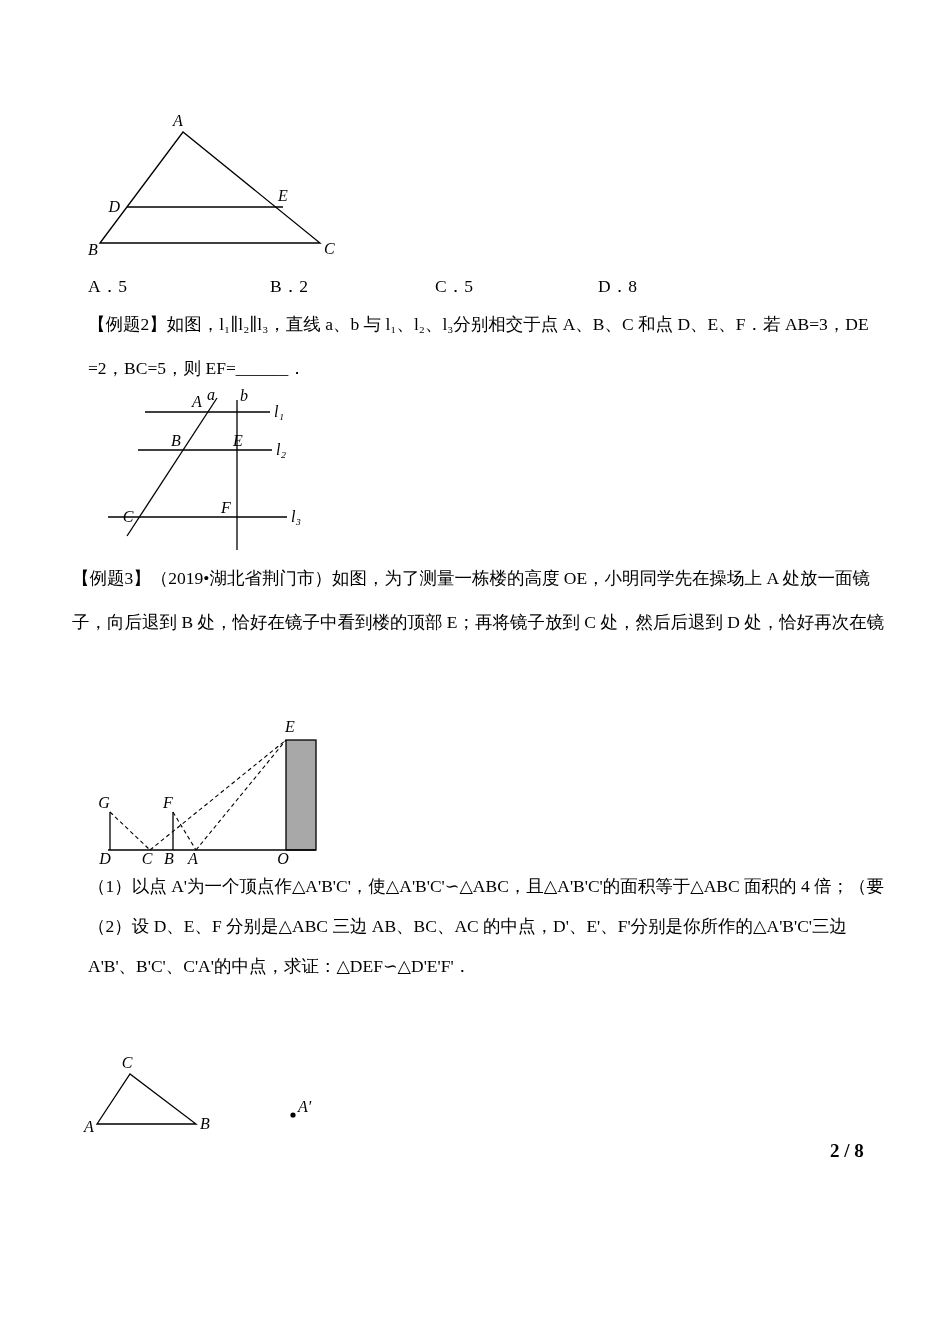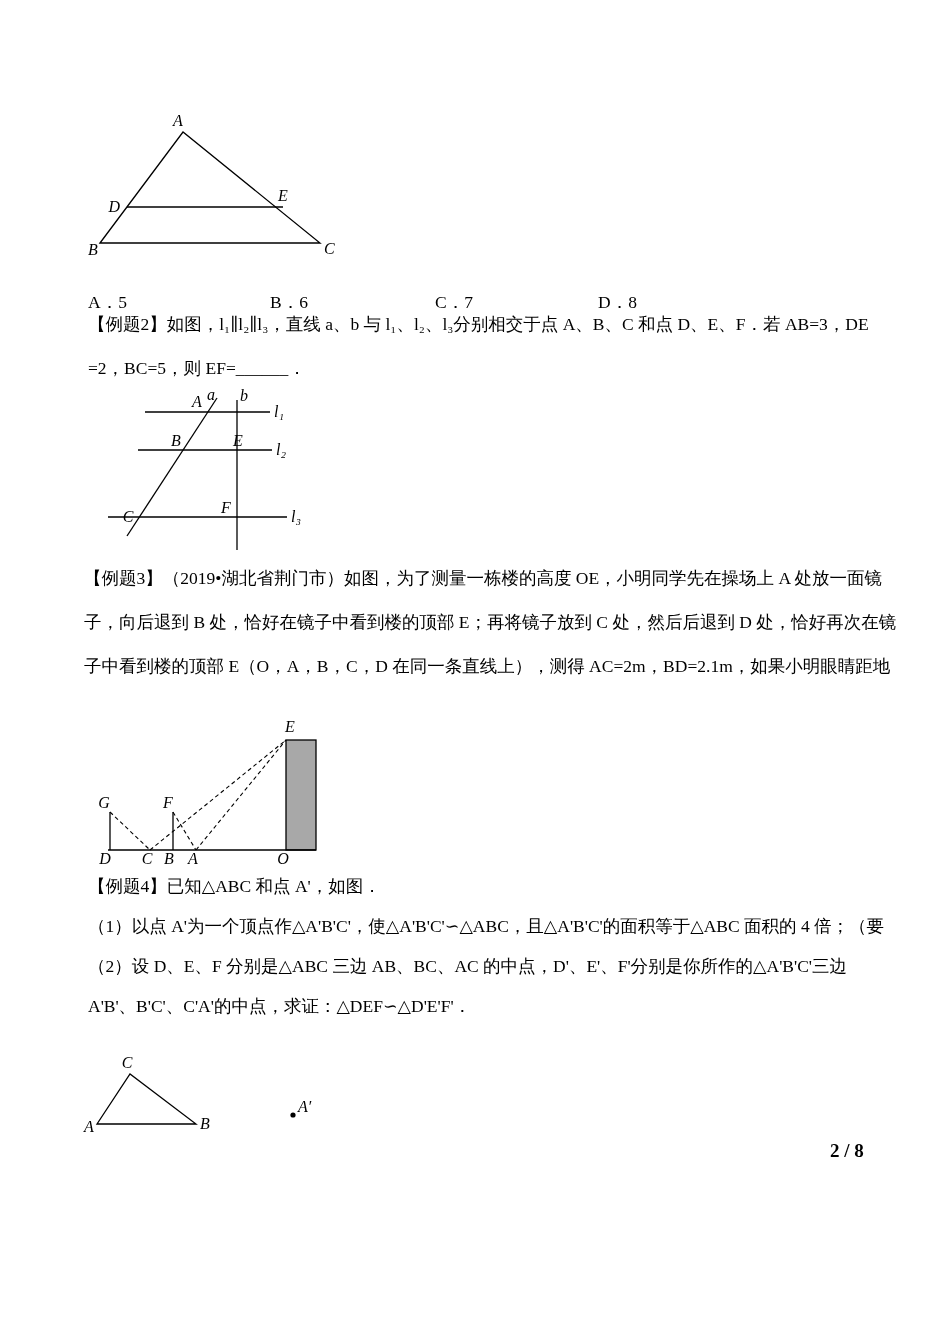--- a/index.html
+++ b/index.html
@@ -7,21 +7,21 @@
   .page {
     position:relative; width:950px; height:1344px; background:#ffffff;
     font-family:"Liberation Serif","DejaVu Serif",serif; color:#000000; overflow:hidden;
   }
   .fig { position:absolute; }
   .para { position:absolute; font-size:17.5px; color:#000; }
   .para .line { height:44px; line-height:44px; white-space:nowrap; }
   .para.tight .line { height:40px; line-height:40px; }
   .hd { font-weight:normal; }
   .options { position:absolute; top:274px; left:0; width:100%; height:26px; font-size:17.5px; }
-  .options span { position:absolute; top:16px; white-space:nowrap;text-align:right; }
+  .options span { position:absolute; top:0; white-space:nowrap;text-align:right; }
   .opt-a { left:88px; } .opt-b { left:270px; } .opt-c { left:435px; } .opt-d { left:598px; }
   svg { overflow:visible; }
   svg text {
     font-family:"Liberation Serif","DejaVu Serif",serif;
     font-size:16px; font-style:italic; fill:#000;
   }
   svg line, svg path, svg polyline { stroke:#000; stroke-width:1.3; fill:none; }
   svg .dashed { stroke-dasharray:4 3; stroke-width:1.1; }
   .building { fill:#a8a8a8; stroke:#000; stroke-width:1.3; }
   .footer {
@@ -39,22 +39,22 @@
     <line x1="47" y1="95" x2="203" y2="95"></line>
     <text x="98" y="14" text-anchor="middle">A</text>
     <text x="40" y="100" text-anchor="end">D</text>
     <text x="203" y="89" text-anchor="middle">E</text>
     <text x="13" y="143" text-anchor="middle">B</text>
     <text x="244" y="142" text-anchor="start">C</text>
   </svg>
 
   <div class="options">
     <span class="opt-a">A．5</span>
-    <span class="opt-b">B．6</span>
-    <span class="opt-c">C．7</span>
+    <span class="opt-b">B．2</span>
+    <span class="opt-c">C．5</span>
     <span class="opt-d">D．8</span>
   </div>
 
   <div class="para" style="left:88px; top:302px; width:790px;">
     <div class="line"><b class="hd">【例题2】</b><span>如图，l₁∥l₂∥l₃，直线 a、b 与 l₁、l₂、l₃分别相交于点 A、B、C 和点 D、E、F．若 AB=3，DE</span></div>
     <div class="line">=2，BC=5，则 EF=______．</div>
   </div>
 
   <svg class="fig" style="left:100px; top:388px;" width="205" height="168" viewBox="0 0 205 168">
     <line x1="45" y1="24" x2="170" y2="24"></line>
@@ -67,24 +67,23 @@
     <text x="174" y="29" text-anchor="start">l₁</text>
     <text x="176" y="67" text-anchor="start">l₂</text>
     <text x="191" y="134" text-anchor="start">l₃</text>
     <text x="97" y="19" text-anchor="middle">A</text>
     <text x="76" y="58" text-anchor="middle">B</text>
     <text x="28" y="134" text-anchor="middle">C</text>
     <text x="138" y="58" text-anchor="middle">E</text>
     <text x="126" y="125" text-anchor="middle">F</text>
   </svg>
 
-  <div class="para" style="left:84px; top:556px; width:790px;">
+  <div class="para" style="left:72px; top:556px; width:790px;">
     <div class="line"><b class="hd">【例题3】（2019•湖北省荆门市）</b><span>如图，为了测量一栋楼的高度 OE，小明同学先在操场上 A 处放一面镜</span></div>
     <div class="line">子，向后退到 B 处，恰好在镜子中看到楼的顶部 E；再将镜子放到 C 处，然后后退到 D 处，恰好再次在镜</div>
-    <div class="line">子中看到楼的顶部 E（O，A，B，C，D 在同一条直线上），测得 AC=2m，BD=2.1m，如果小明眼睛距地</div>
   </div>
 
   <svg class="fig" style="left:90px; top:714px;" width="235" height="152" viewBox="0 0 235 152">
     <rect class="building" x="196" y="26" width="30" height="110"></rect>
     <line x1="18" y1="136" x2="226" y2="136"></line>
     <line x1="20" y1="136" x2="20" y2="98"></line>
     <line x1="83" y1="136" x2="83" y2="98"></line>
     <line class="dashed" x1="20" y1="98" x2="60" y2="136"></line>
     <line class="dashed" x1="60" y1="136" x2="196" y2="26"></line>
     <line class="dashed" x1="83" y1="98" x2="106" y2="136"></line>
@@ -93,21 +92,20 @@
     <text x="14" y="94" text-anchor="middle">G</text>
     <text x="78" y="94" text-anchor="middle">F</text>
     <text x="15" y="150" text-anchor="middle">D</text>
     <text x="57" y="150" text-anchor="middle">C</text>
     <text x="79" y="150" text-anchor="middle">B</text>
     <text x="103" y="150" text-anchor="middle">A</text>
     <text x="193" y="150" text-anchor="middle">O</text>
   </svg>
 
   <div class="para tight" style="left:88px; top:866px; width:790px;">
-    <div class="line"><b class="hd">【例题4】</b><span>已知△ABC 和点 A'，如图．</span></div>
     <div class="line">（1）以点 A'为一个顶点作△A'B'C'，使△A'B'C'∽△ABC，且△A'B'C'的面积等于△ABC 面积的 4 倍；（要</div>
     <div class="line">（2）设 D、E、F 分别是△ABC 三边 AB、BC、AC 的中点，D'、E'、F'分别是你所作的△A'B'C'三边</div>
     <div class="line">A'B'、B'C'、C'A'的中点，求证：△DEF∽△D'E'F'．</div>
   </div>
 
   <svg class="fig" style="left:85px; top:1058px;" width="230" height="78" viewBox="0 0 230 78">
     <path d="M12 66 L45 16 L111 66 Z"></path>
     <circle cx="208" cy="57" r="2.6" fill="#000" stroke="none"></circle>
     <text x="42" y="10" text-anchor="middle">C</text>
     <text x="4" y="74" text-anchor="middle">A</text>

